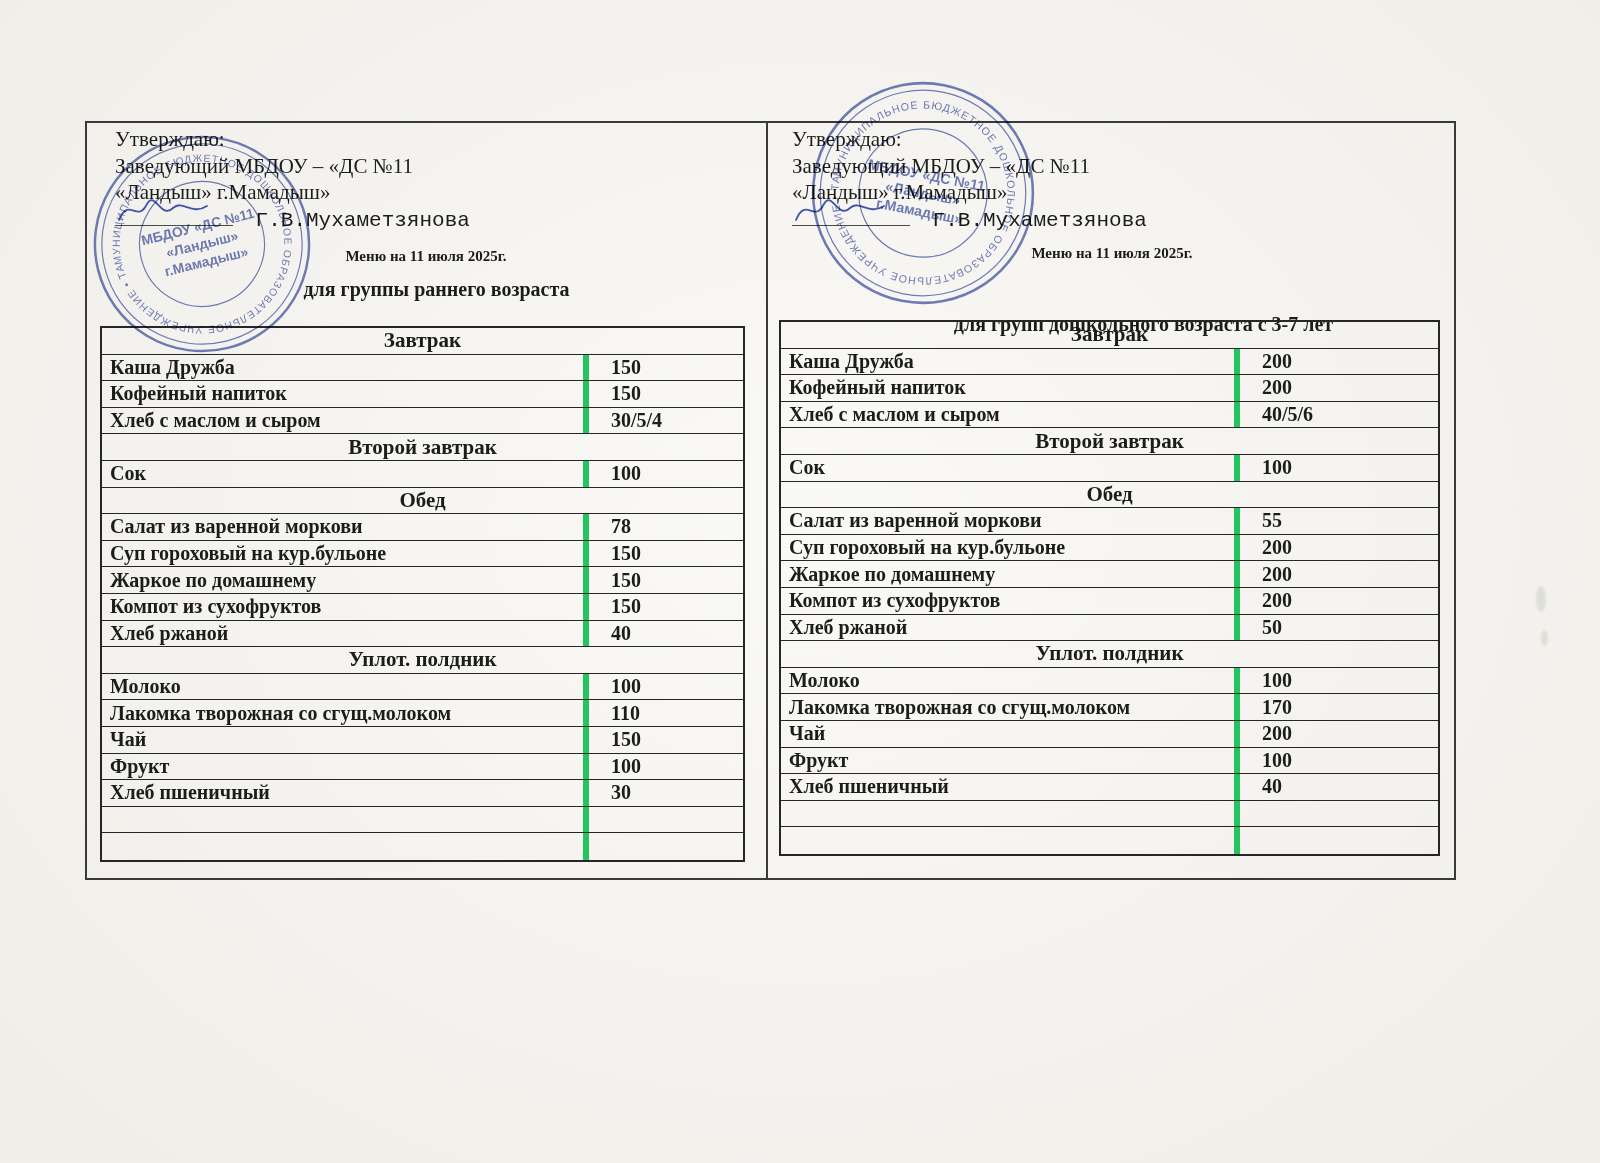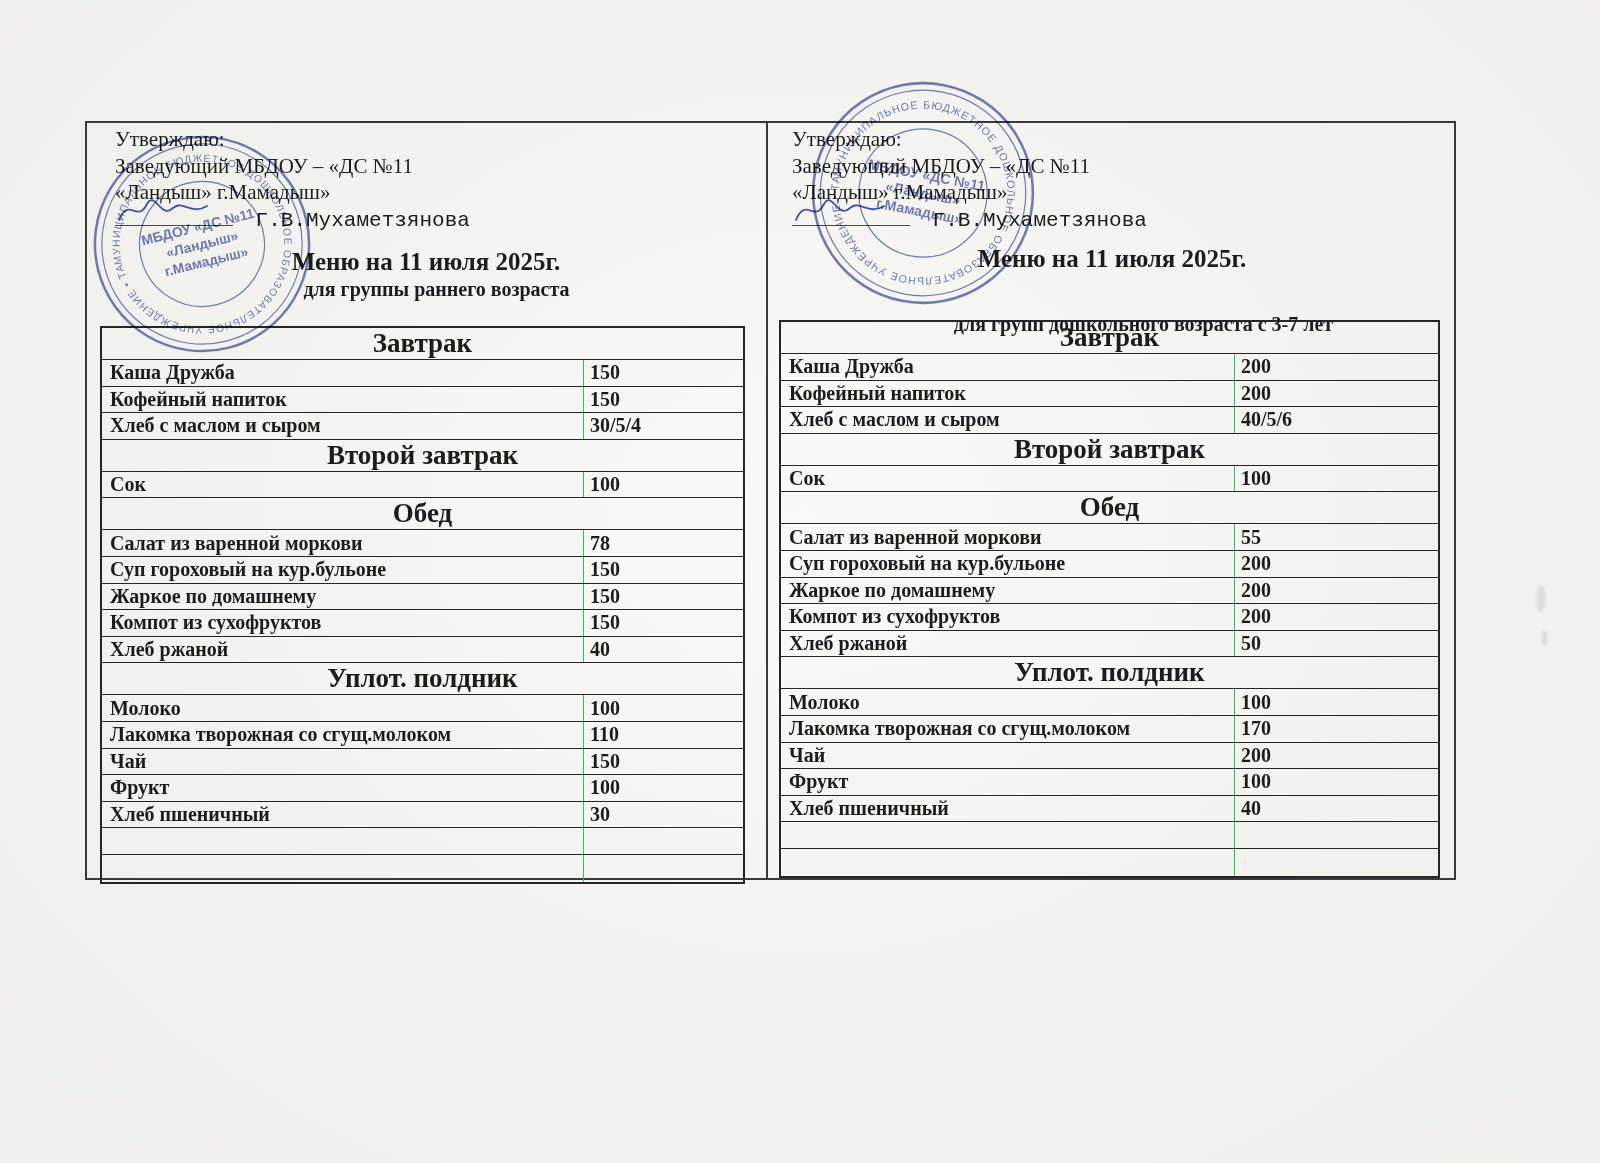--- a/index.html
+++ b/index.html
@@ -27,39 +27,39 @@
   .approval{ position:absolute; font-size:21px; line-height:26.5px; white-space:nowrap;margin-left:20px; }
   #approval-left{ left:95px; top:126px; }
   #approval-right{ left:772px; top:126px; }
   .sigrow{ margin-top:2px;font-family:Liberation Mono, monospace; }
   .sigline{
     display:inline-block; width:118px; height:16px;
     border-bottom:1.6px solid #4a4a4a; position:relative; margin-right:10px;
     vertical-align:baseline;
   }
   .sig-svg{ position:absolute; left:-4px; top:-20px; width:120px; height:40px; }
-  .panel-title{ position:absolute; text-align:center; font-weight:bold; font-size:25px; }
+  .panel-title{ position:absolute; text-align:center; font-weight:bold; font-size:15px; }
   #title-left{ left:85px; top:248px; width:682px; }
   #title-right{ left:767px; top:245px; width:690px; }
   .panel-subtitle{ position:absolute; text-align:center; font-weight:bold; font-size:20px;padding-left:21px; }
   #subtitle-left{ left:85px; top:278px; width:682px; }
   #subtitle-right{ left:788px; top:275px; width:690px;margin-top:38px; }
 
   .menu-table{
     position:absolute; border:2px solid #262626;
     font-weight:bold; font-size:20px; background:transparent;
   }
   #table-left{ left:100px; top:326px; width:645px; }
   #table-right{ left:779px; top:320px; width:661px; }
   .trow{ display:flex; border-bottom:1px solid #262626; min-height:26.6px; align-items:stretch; }
   .trow:last-child{ border-bottom:none; }
   .cell{ display:flex; align-items:center; }
-  .section-cell{ width:100%; justify-content:center; font-size:27px; }
+  .section-cell{ width:100%; justify-content:center; font-size:21px; }
   .name-cell{ flex:1; padding:1px 8px; }
-  .value-cell{ border-left:1px solid #22c55e; padding:1px 6px; }
+  .value-cell{ border-left:6px solid #22c55e; padding:1px 22px; }
   #table-left .value-cell{ width:160px; }
   #table-right .value-cell{ width:204px; }
   .empty .name-cell, .empty .value-cell{ min-height:25px; }
 
   .stamp{ position:absolute; opacity:.78; mix-blend-mode:multiply; pointer-events:none; }
   #stamp-left{ left:88px; top:130px; width:228px; height:228px; transform:rotate(-14deg); }
   #stamp-right{ left:806px; top:76px; width:234px; height:234px; transform:rotate(11deg); }
   .stamp text{ font-family:"Liberation Sans","DejaVu Sans",sans-serif; }
 
   .smudge{ position:absolute; border-radius:50%; background:#8a8a84; opacity:.18; filter:blur(1px); }

